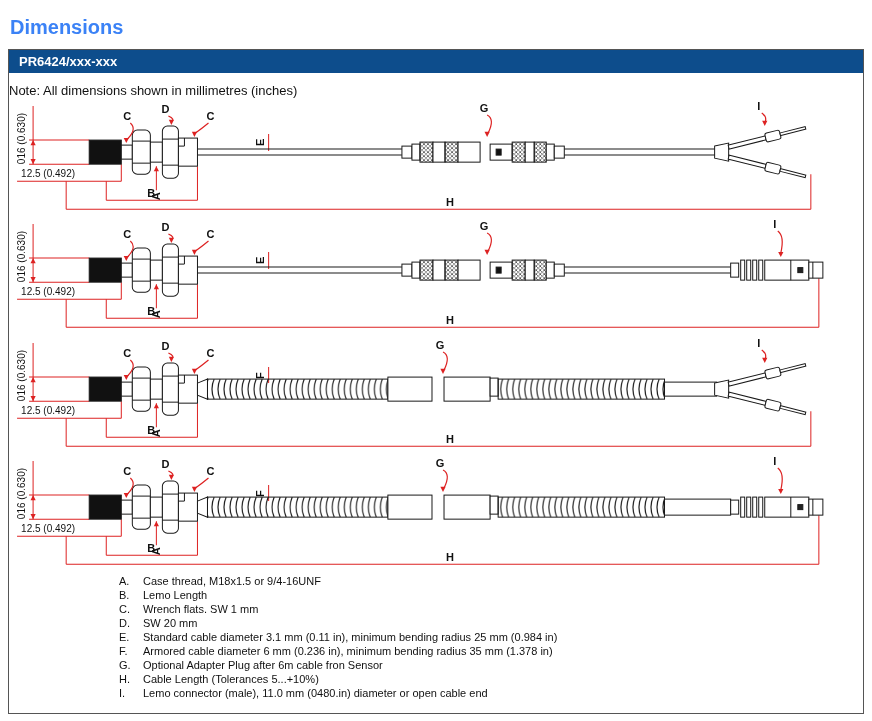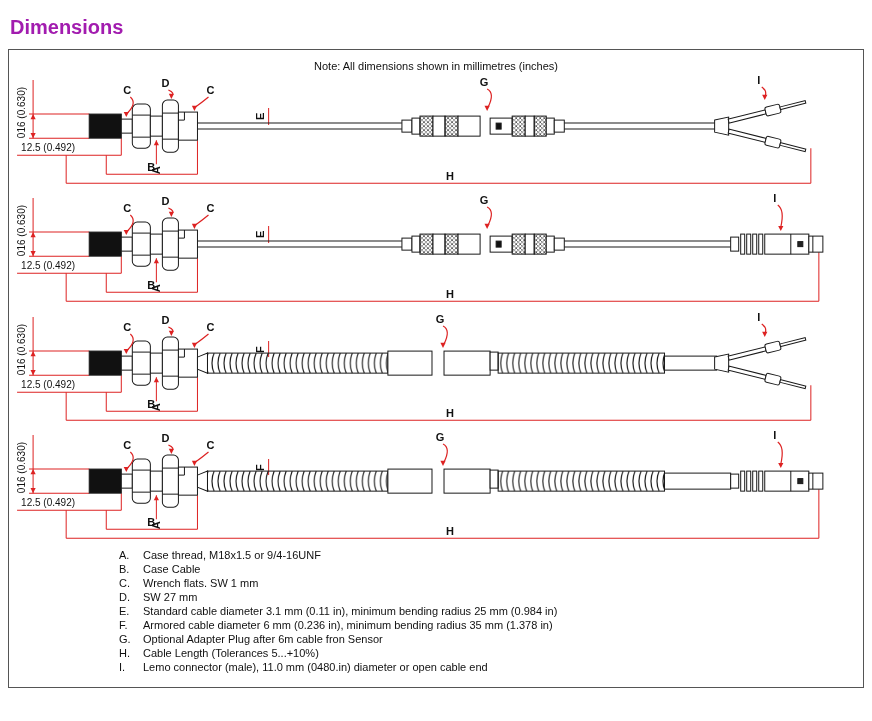--- a/index.html
+++ b/index.html
@@ -1,34 +1,35 @@
 <!DOCTYPE html>
 <html><head>
 <meta charset="utf-8">
 <style>
   html,body{margin:0;padding:0;background:#ffffff;}
   body{width:872px;font-family:"Liberation Sans",sans-serif;color:#111;}
   .page{padding:4px 8px 8px 8px;}
   .page-title{color:#0a57a4;font-size:20px;font-weight:bold;margin:4px 0 10px 2px;letter-spacing:0;}
   .panel{border:1px solid #555;background:#fff;}
   .panel-header{background:#0d4d8c;color:#ffffff;font-weight:bold;font-size:13px;padding:4px 10px;}
-  .note{text-align:center;font-size:11px;padding:10px 0 0 0;}
+  .note{text-align:left;font-size:13px;padding:10px 0 0 0;}
   .diagrams{padding:2px 2px 0 2px;}
   .row-svg{display:block;width:100%;height:auto;}
   .legend{margin:2px 16px 12px 110px;font-size:11px;line-height:1.27;}
   .lg-row{display:flex;}
   .lg-key{width:24px;flex:none;}
   .lg-text{flex:1;}
 </style>
 </head>
 <body>
 
 <div class="page">
-  <div class="page-title" style="color: #a21caf; margin-top: 12px;">Dimensions</div>
+  <div class="page-title" style="color: #3b82f6; margin-top: 12px;">Dimensions</div>
   <div class="panel">
+    <div class="panel-header" style="background: rgb(13, 77, 140);">PR6424/xxx-xxx</div>
     <div class="note">Note: All dimensions shown in millimetres (inches)</div>
     <div class="diagrams" id="diagrams">
         <div>
           <svg class="row-svg" viewBox="0 0 848 118" role="img">
             <defs>
       <pattern id="arm_0" x="0" y="42" width="6" height="20" patternUnits="userSpaceOnUse">
         <path d="M4.5 0 Q0.5 10 4.5 20" fill="none" stroke="#1a1a1a" stroke-width="1.1"></path>
       </pattern>
       <pattern id="knl_0" width="4" height="4" patternUnits="userSpaceOnUse">
         <path d="M0 0L4 4M4 0L0 4" stroke="#444" stroke-width="0.7"></path>
@@ -391,29 +392,29 @@
           </svg>
         </div>
       </div>
     <div class="legend" id="legend">
         <div class="lg-row">
           <span class="lg-key">A.</span>
           <span class="lg-text">Case thread, M18x1.5 or 9/4-16UNF</span>
         </div>
         <div class="lg-row">
           <span class="lg-key">B.</span>
-          <span class="lg-text">Case Cable</span>
+          <span class="lg-text">Lemo Length</span>
         </div>
         <div class="lg-row">
           <span class="lg-key">C.</span>
           <span class="lg-text">Wrench flats. SW 1 mm</span>
         </div>
         <div class="lg-row">
           <span class="lg-key">D.</span>
-          <span class="lg-text">SW 27 mm</span>
+          <span class="lg-text">SW 20 mm</span>
         </div>
         <div class="lg-row">
           <span class="lg-key">E.</span>
           <span class="lg-text">Standard cable diameter 3.1 mm (0.11 in), minimum bending radius 25 mm (0.984 in)</span>
         </div>
         <div class="lg-row">
           <span class="lg-key">F.</span>
           <span class="lg-text">Armored cable diameter 6 mm (0.236 in), minimum bending radius 35 mm (1.378 in)</span>
         </div>
         <div class="lg-row">

